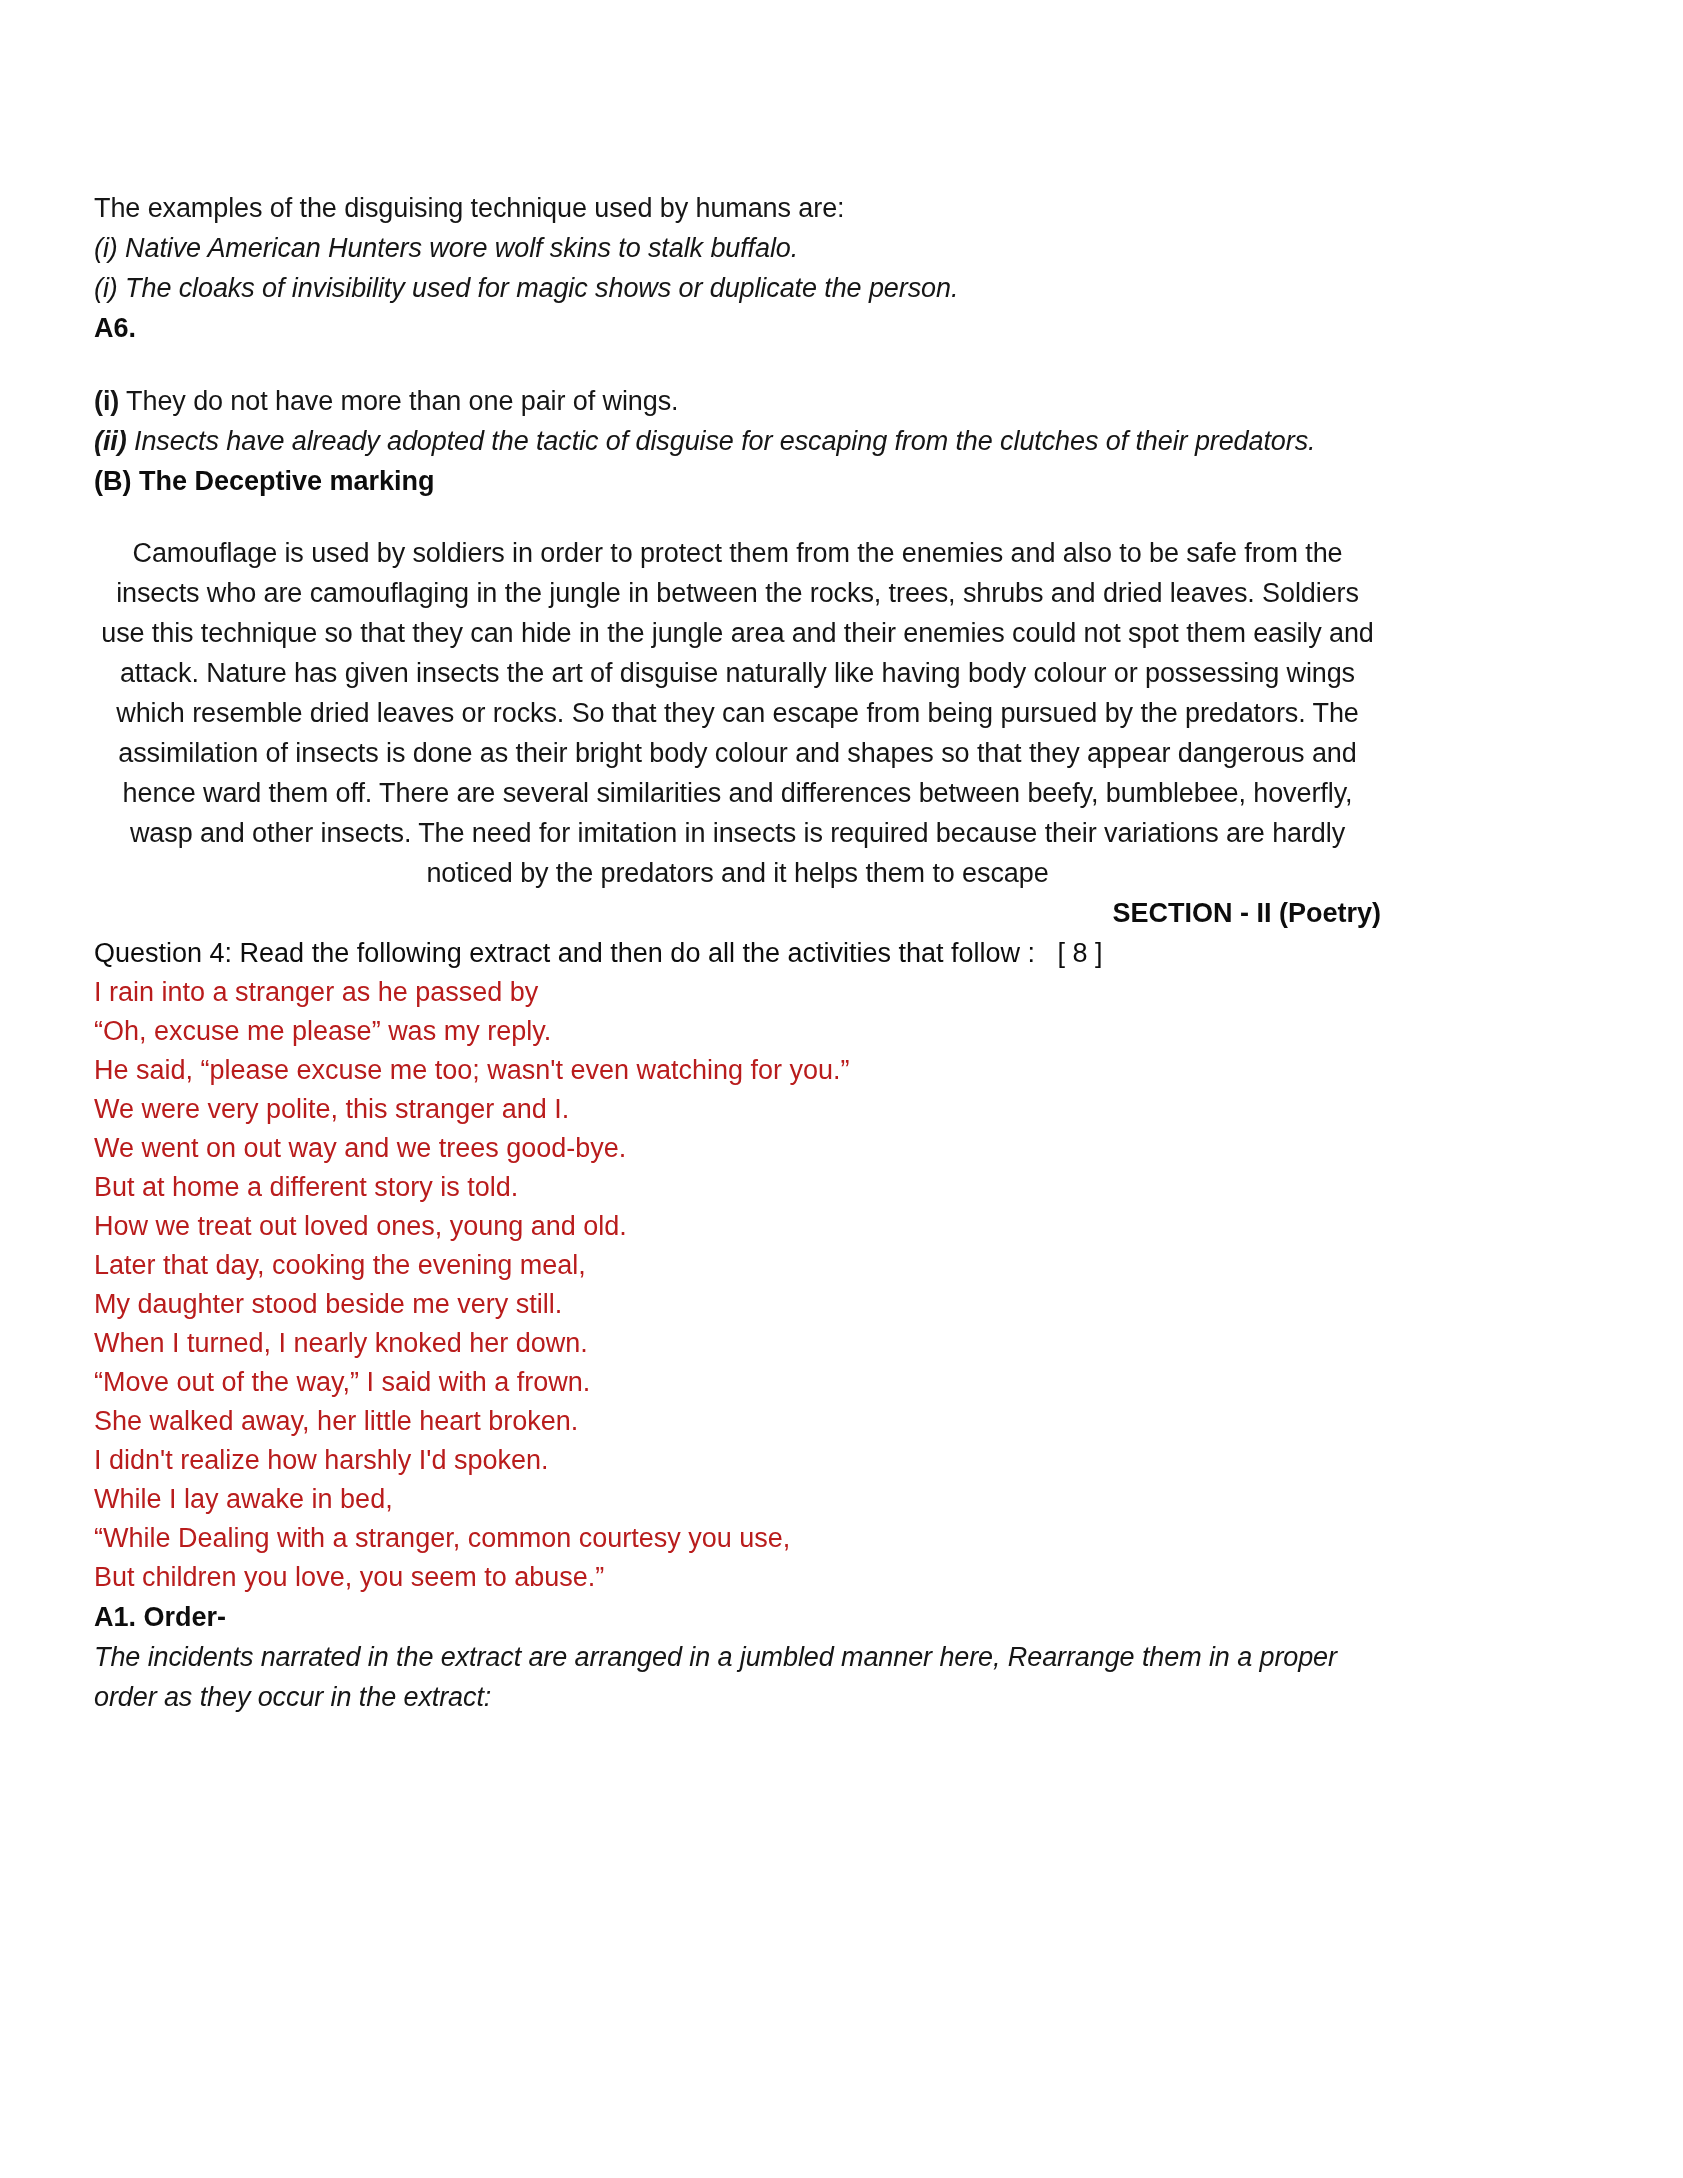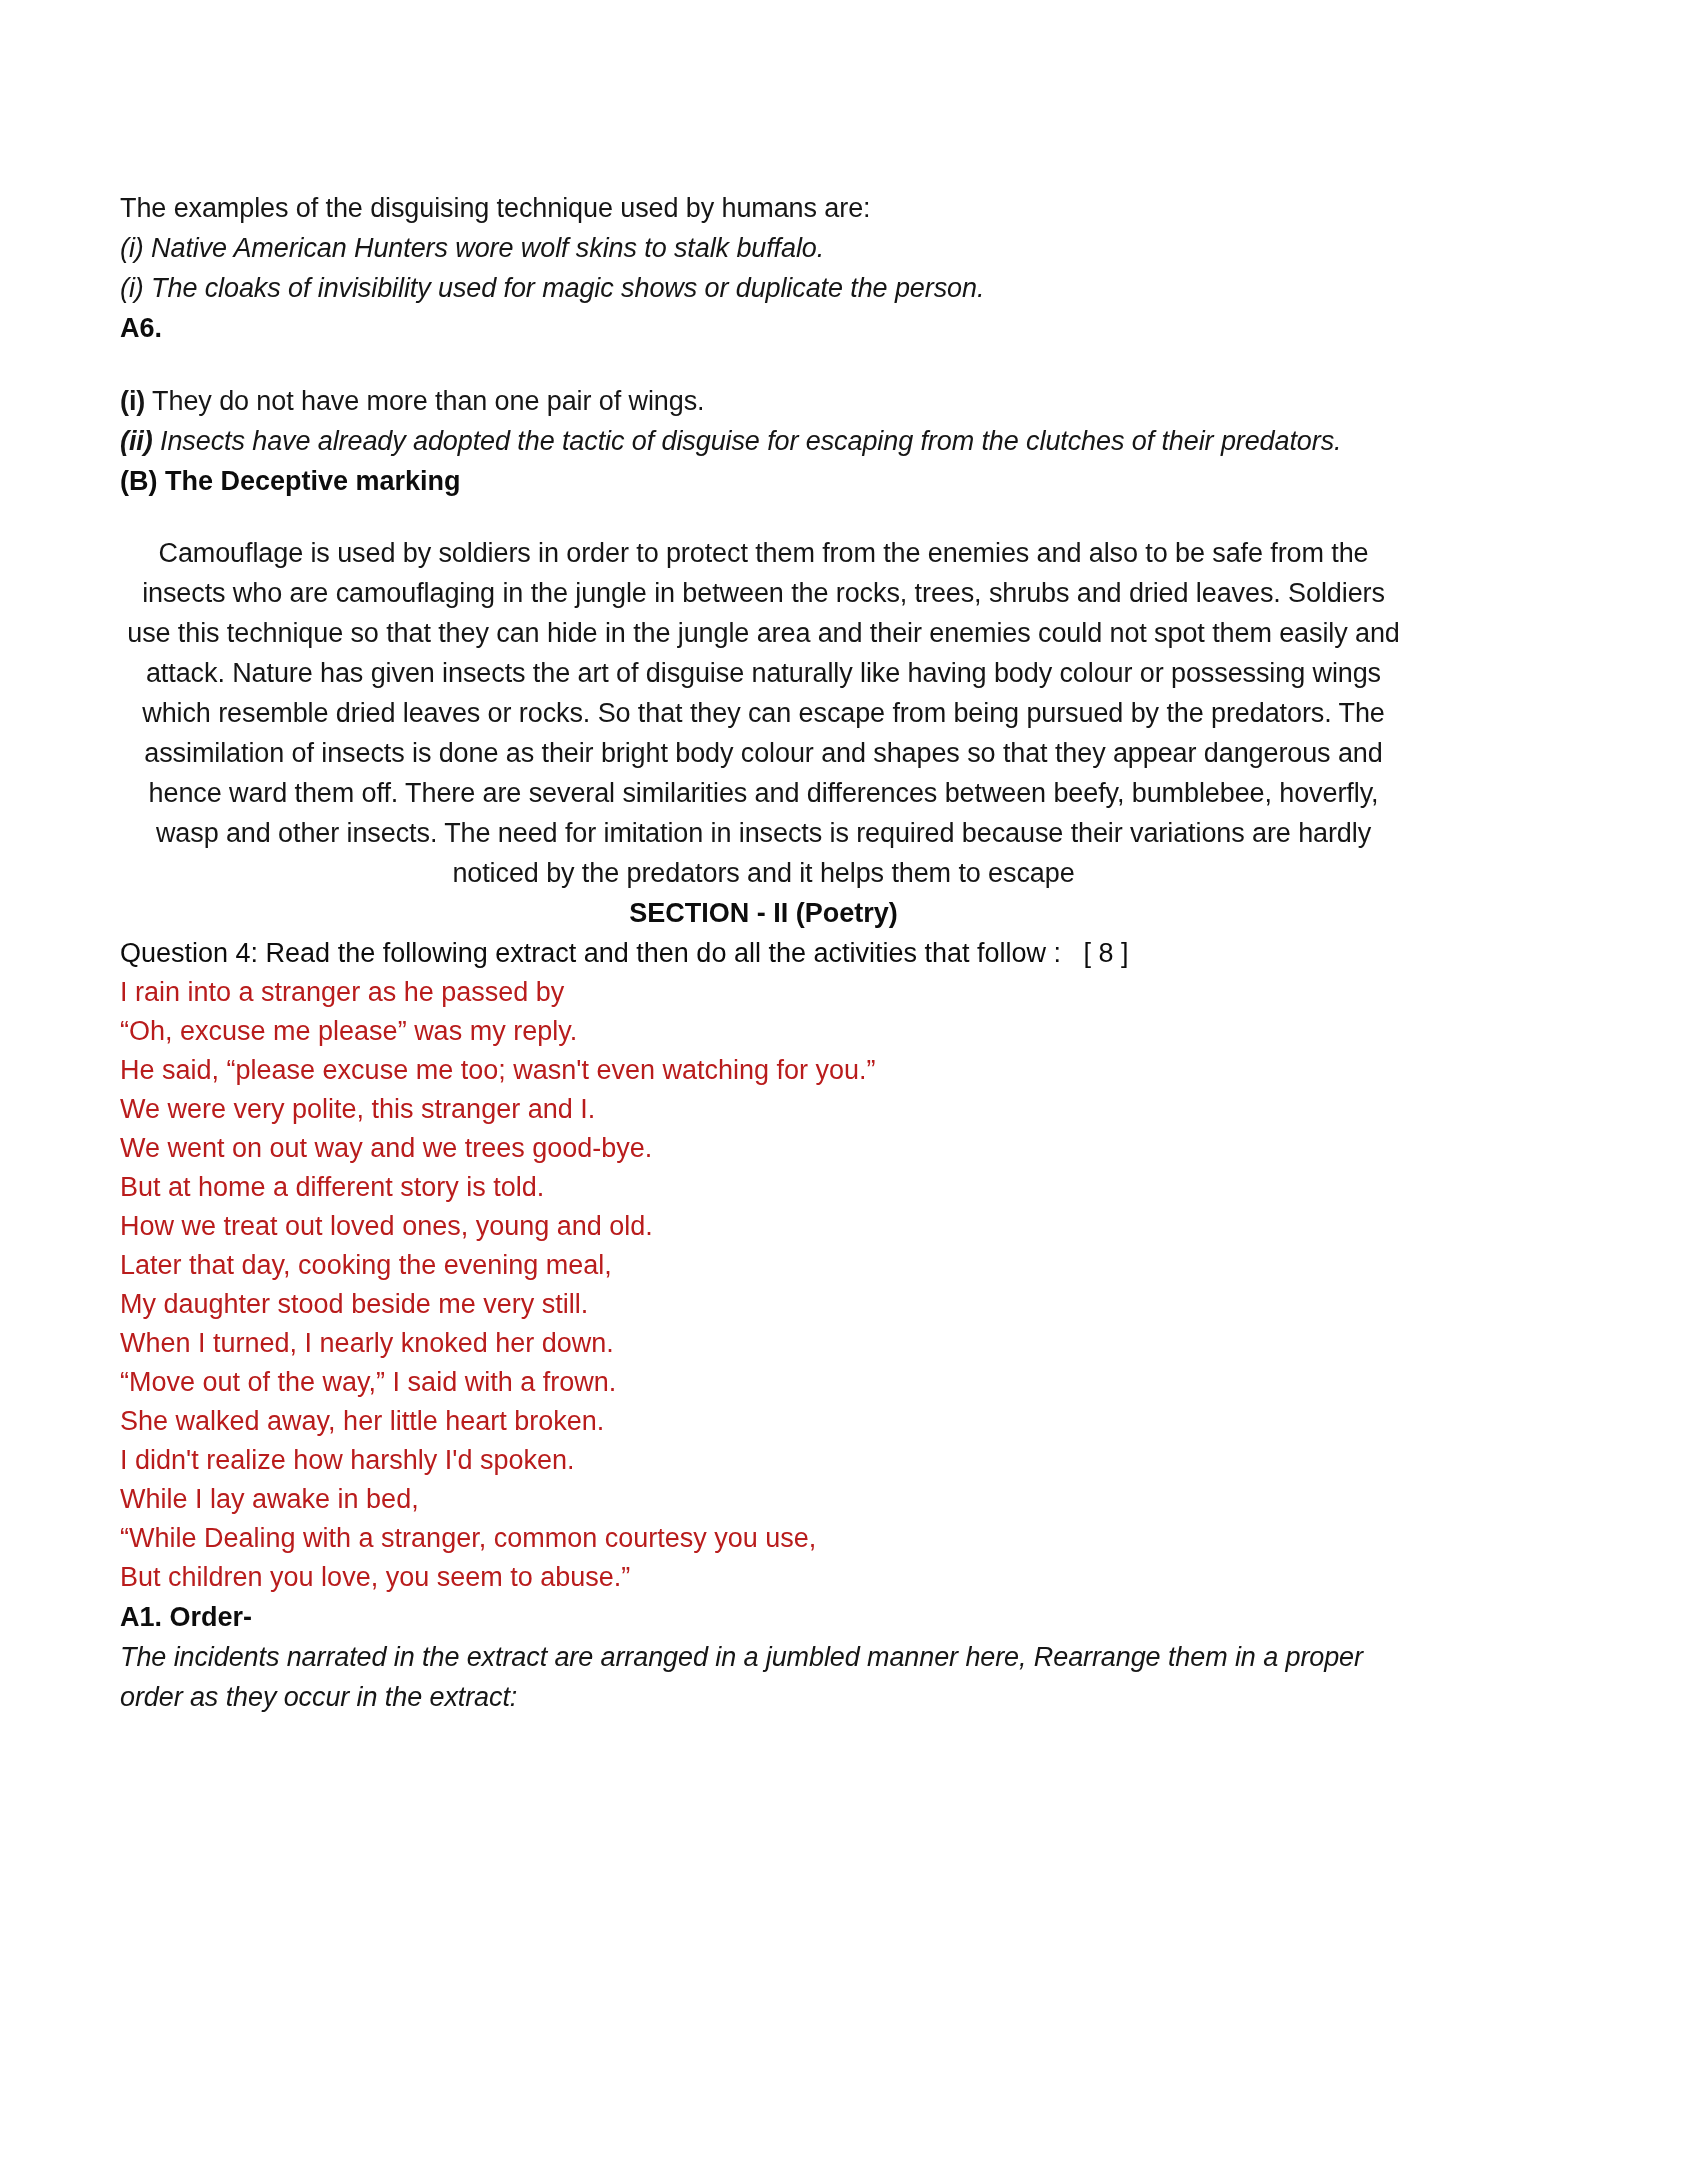--- a/index.html
+++ b/index.html
@@ -13,21 +13,21 @@
     font-family: "Liberation Sans", sans-serif;
     color: #000000;
     -webkit-font-smoothing: antialiased;
   }
   .page {
     position: relative;
     width: 1683px;
     height: 2178px;
     background: #ffffff;
     box-sizing: border-box;
-    padding: 188px 144px 59px 120px;
+    padding: 188px 144px 59px 94px;
   }
   .content {
     width: 1287px;
   }
   .para {
     font-size: 27px;
     line-height: 40px;
     letter-spacing: -0.1px;
     margin: 0;
     color: #161616;
@@ -46,21 +46,21 @@
     font-size: 27px;
     line-height: 40px;
     font-weight: bold;
     margin: 0;
     color: #0d0d0d;
   }
   .section-heading {
     font-size: 27px;
     line-height: 40px;
     font-weight: bold;
-    text-align: center;
+    text-align: right;
     margin: 0;
     color: #0d0d0d;
   }
   .question-line {
     font-size: 27px;
     line-height: 40px;
     font-weight: normal;
     margin: 0;
     color: #0d0d0d;
     white-space: pre;

